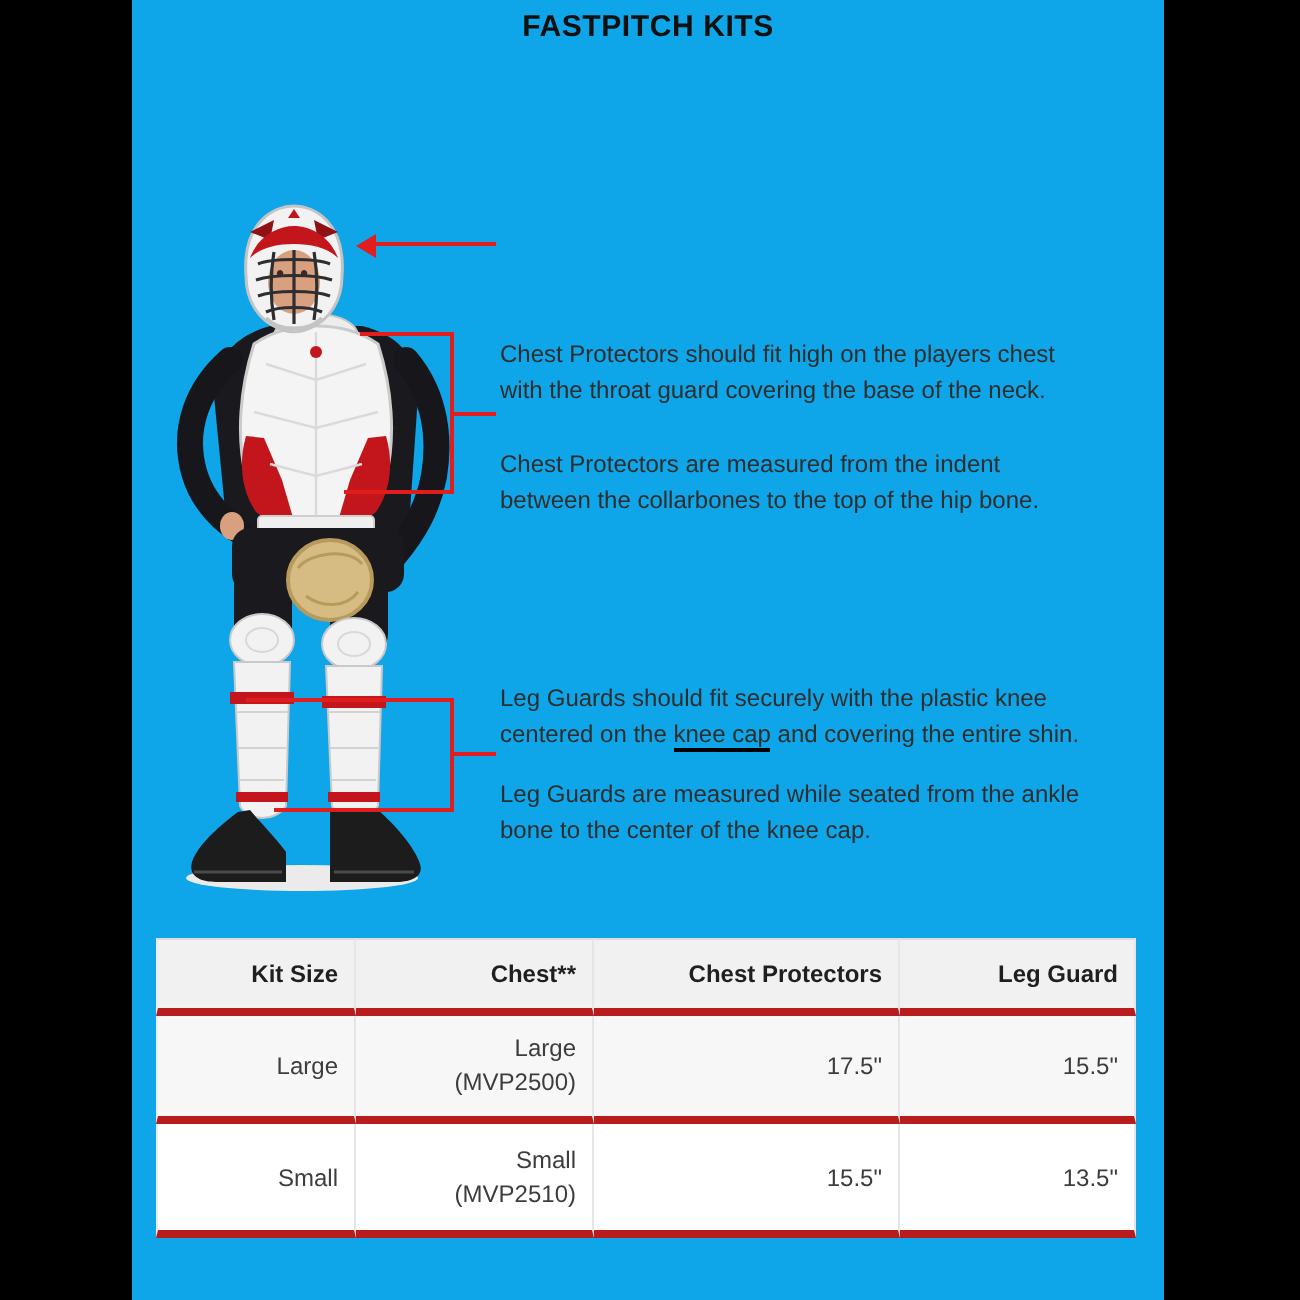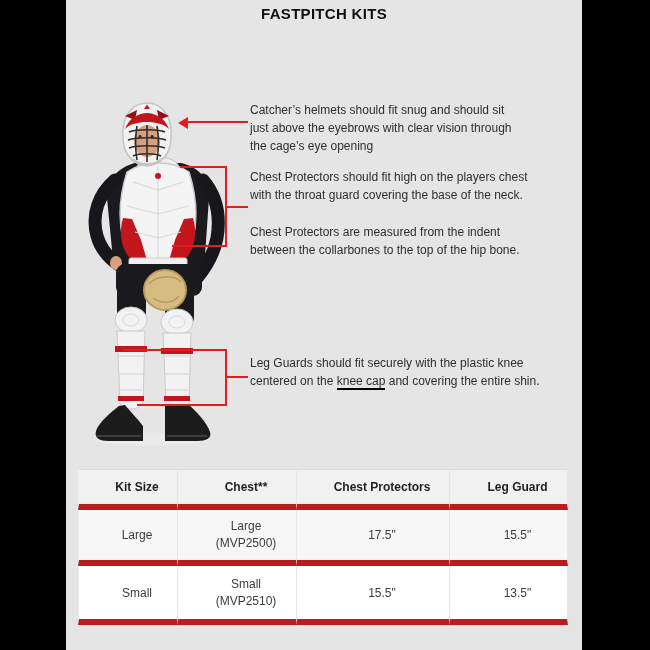--- a/index.html
+++ b/index.html
@@ -2,42 +2,42 @@
 <html><head>
 <meta charset="utf-8">
 <style>
   html, body { margin: 0; padding: 0; background: #000; }
   .canvas {
     position: relative; width: 650px; height: 650px; background: #000;
     font-family: "Liberation Sans", sans-serif; overflow: hidden;
   }
   .page {
     position: absolute; left: 66px; top: 0; width: 516px; height: 650px;
-    background: #e5e5e5;
+    background: #0ea5e9;
   }
   .page-title {
     position: absolute; left: 0; top: 5px; width: 100%;
     text-align: center; font-size: 15px; font-weight: 700; color: #101010;
     letter-spacing: 0.3px;
   }
   .intro {
     position: absolute; left: 12px; top: 37px; width: 500px;
     font-size: 11px; line-height: 18.5px; color: #414141;
     white-space: pre-wrap;
   }
   .figure-wrap { position: absolute; left: 19px; top: 98px; width: 156px; height: 350px; }
   .note {
     position: absolute; left: 184px; width: 334px;
     font-size: 12px; line-height: 18px; color: #2e2e2e;
     white-space: pre-wrap;
   }
   .note-helmet { top: 101px; }
   .note-chest-fit { top: 168px; }
   .note-chest-measure { top: 223px; }
-  .note-leg-fit { top: 340px; margin-top: 14px; }
+  .note-leg-fit { top: 340px; }
   .note-leg-measure { top: 388px; }
   .grammar { border-bottom: 2px solid #000000; }
   .red-line { position: absolute; background: #e21d1d; }
   .arrowhead {
     position: absolute; width: 0; height: 0;
     border-top: 6px solid transparent; border-bottom: 6px solid transparent;
     border-right: 10px solid #e21d1d;
   }
   
   .hl-shaft { left: 122px; top: 121px; width: 60px; height: 2px; }
@@ -53,22 +53,22 @@
   .lb-bottom { left: 71px;  top: 404px; width: 90px;  height: 2px; }
   .lb-mid    { left: 159px; top: 376px; width: 23px;  height: 2px; }
 
   
   .chart {
     position: absolute; left: 12px; top: 469px; width: 490px;
     border-collapse: separate; border-spacing: 0; table-layout: fixed;
     font-size: 12px;
   }
   .chart th, .chart td {
-    border-right: 1px solid #e6e6e6; border-bottom: 6px solid #b91c1c;
-    padding: 0 8px 0 26px; text-align: center; vertical-align: middle;
+    border-right: 1px solid #e6e6e6; border-bottom: 4px solid #b91c1c;
+    padding: 0 8px 0 26px; text-align: right; vertical-align: middle;
     overflow: hidden;
   }
   .chart th:first-child, .chart td:first-child { border-left: 1px solid #ececec; }
   .chart thead th {
     background: #f1f1f1; color: #1f1f1f; font-weight: 700;
     height: 34px; border-top: 1px solid #dcdcdc;
   }
   .chart tbody td { color: #3d3d3d; font-weight: 400; }
   .chart tbody tr:nth-child(odd) td { background: #f7f7f7; }
   .chart tbody tr:nth-child(even) td { background: #ffffff; }
@@ -152,29 +152,28 @@
     <div class="red-line cb-top"></div>
     <div class="red-line cb-vert"></div>
     <div class="red-line cb-bottom"></div>
     <div class="red-line cb-mid"></div>
 
     <div class="red-line lb-top"></div>
     <div class="red-line lb-vert"></div>
     <div class="red-line lb-bottom"></div>
     <div class="red-line lb-mid"></div>
 
-    <div class="note note-helmet">Catcher’s helmets should fit snug and should sit
-just above the eyebrows with clear vision through
-the cage’s eye opening</div>
     <div class="note note-chest-fit">Chest Protectors should fit high on the players chest
 with the throat guard covering the base of the neck.</div>
     <div class="note note-chest-measure">Chest Protectors are measured from the indent
 between the collarbones to the top of the hip bone.</div>
     <div class="note note-leg-fit"><span>Leg Guards should fit securely with the plastic knee
 centered on the </span><span class="grammar">knee cap</span><span> and covering the entire shin.</span></div>
+    <div class="note note-leg-measure">Leg Guards are measured while seated from the ankle
+bone to the center of the knee cap.</div>
 
     <table class="chart">
       <colgroup>
         <col style="width:100px">
           <col style="width:119px">
           <col style="width:153px">
           <col style="width:118px">
       </colgroup>
       <thead>
         <tr>

